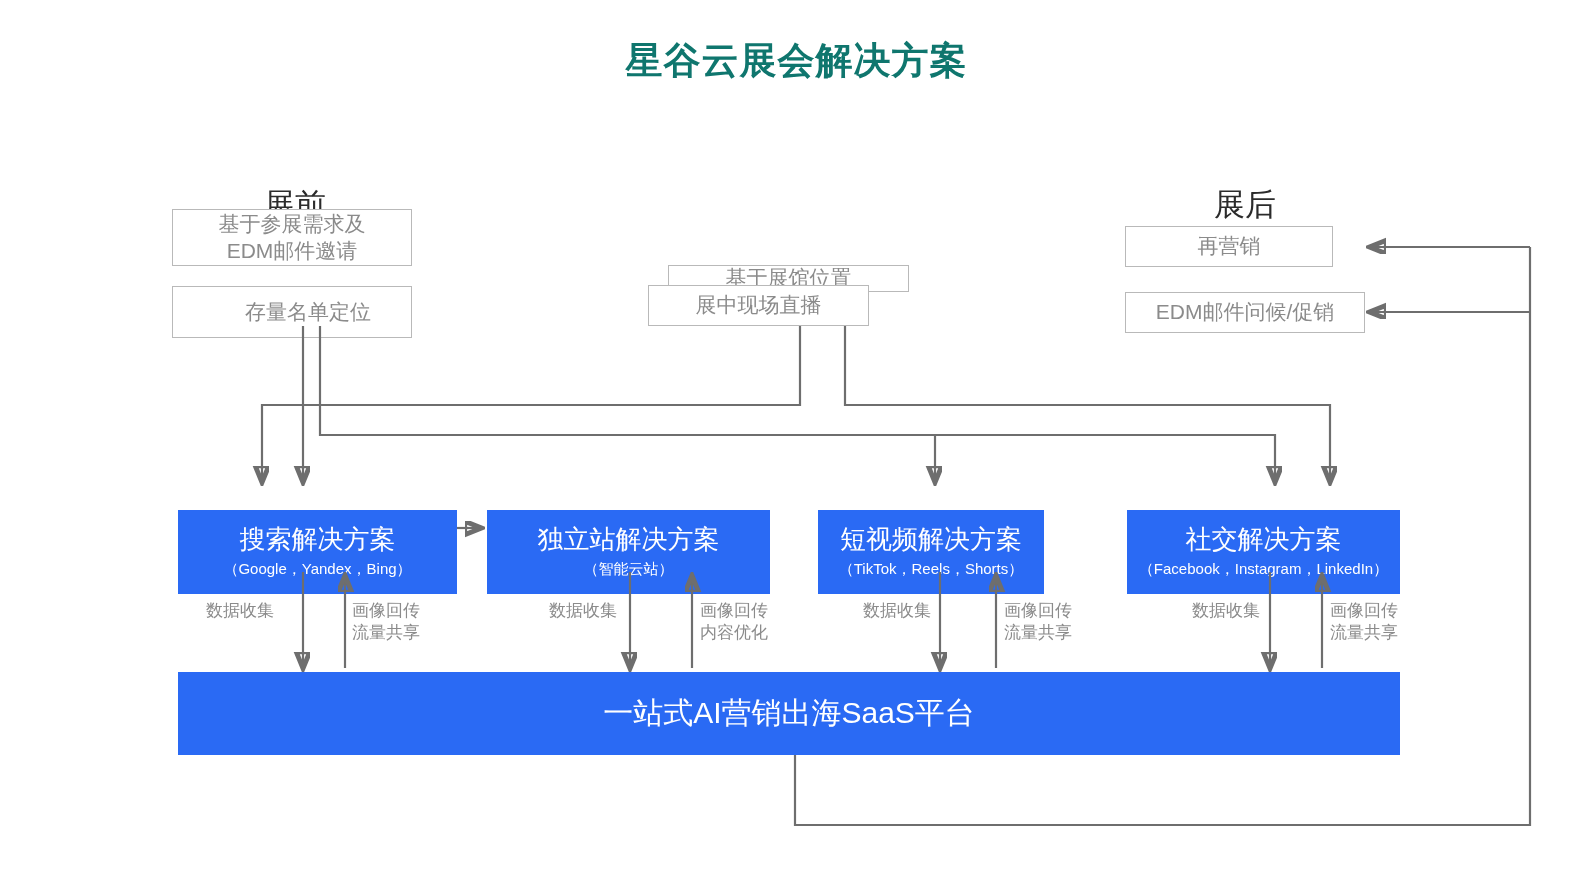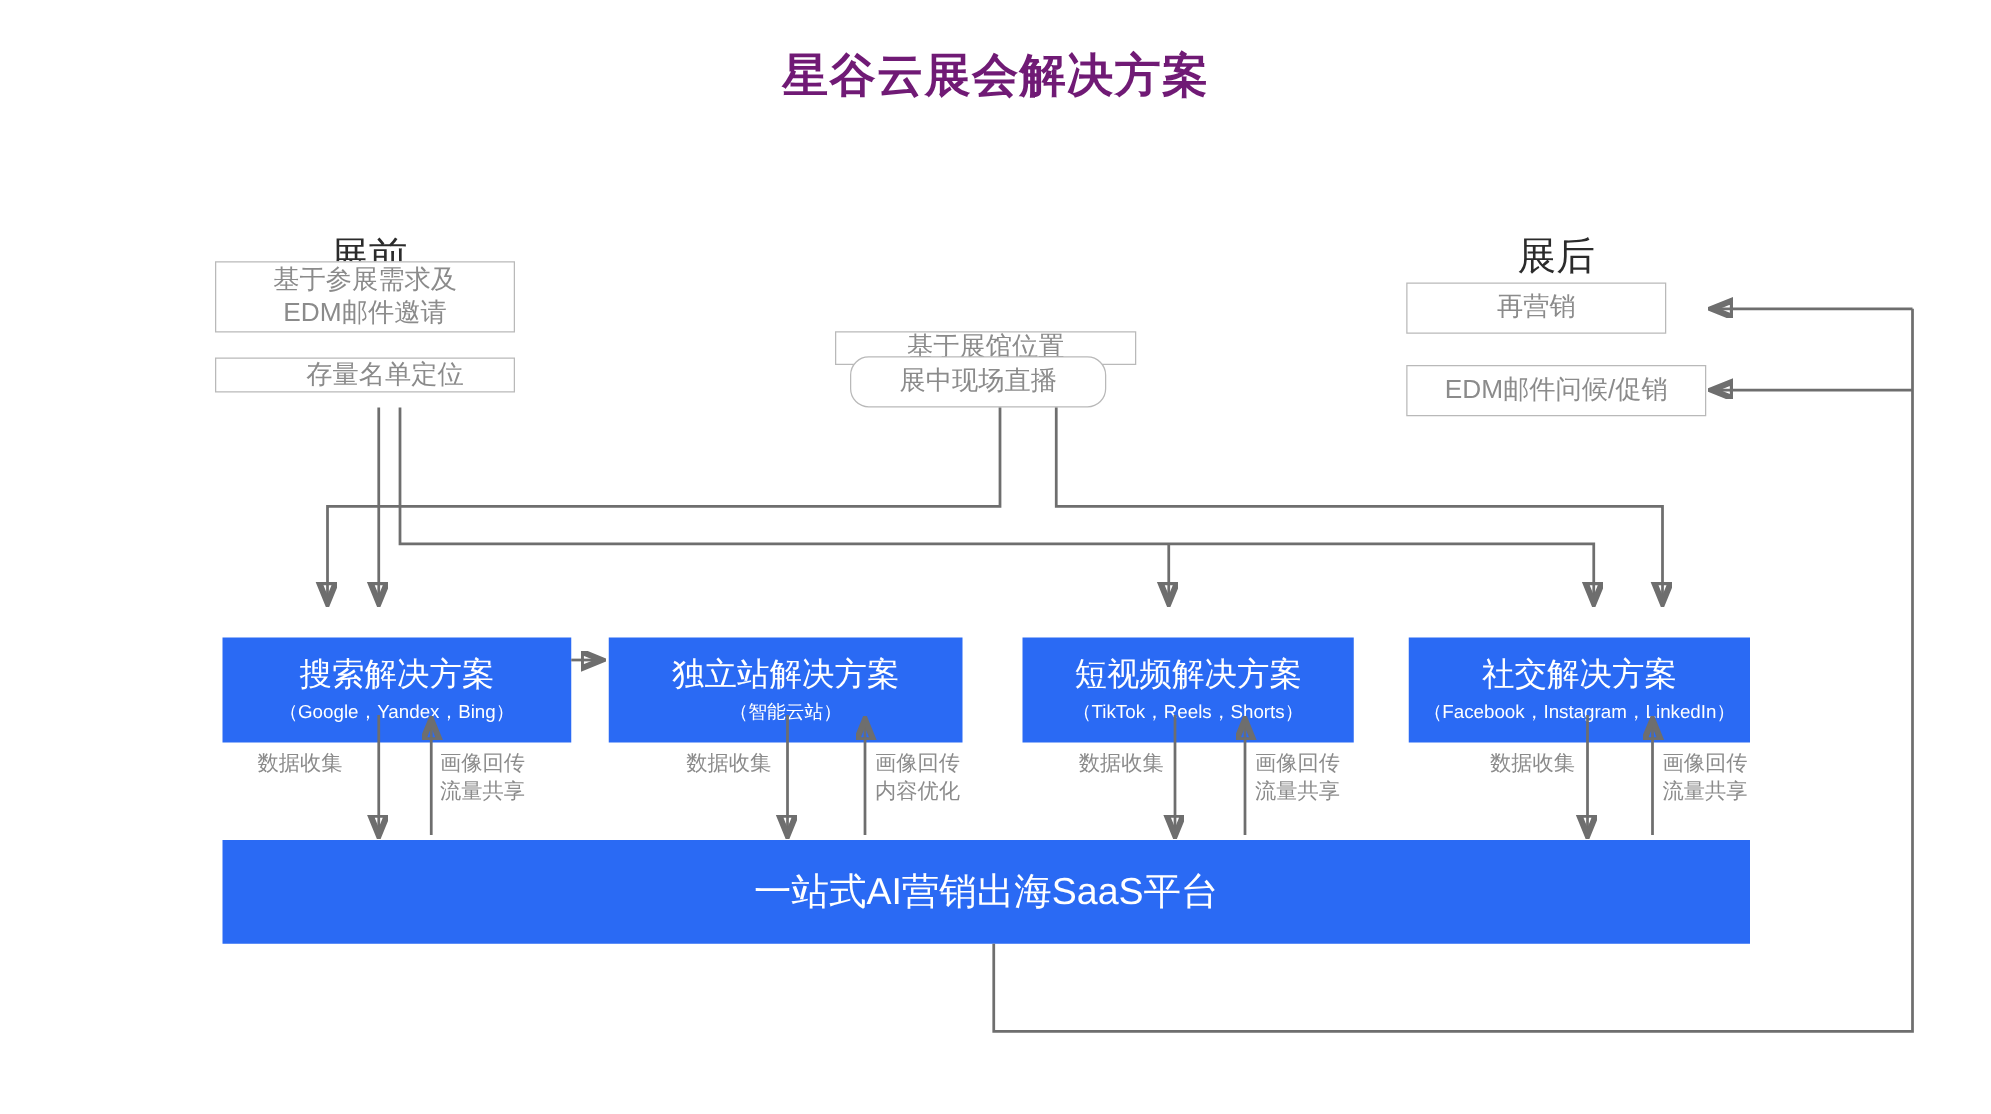--- a/index.html
+++ b/index.html
@@ -10,21 +10,21 @@
     overflow:hidden;
     position:relative;
   }
   #stage{position:absolute;left:0;top:0;width:1593px;height:891px;}
 
   
   .title{
     position:absolute;left:0;top:36px;width:1593px;
     text-align:center;
     font-size:37px;font-weight:bold;
-    color:#701a75;
+    color:#0f766e;
     letter-spacing:1px;
   }
 
   
   .phase{
     position:absolute;
     font-size:31px;color:#2b2b2b;
     text-align:center;
     white-space:nowrap;
     margin-top:36px;
@@ -90,32 +90,32 @@
 
   <div class="phase" style="left:180px;top:148px;width:230px;">展前</div>
   <div class="phase" style="left:1130px;top:148px;width:230px;">展后</div>
 
   <div class="gbox" style="left:172px;top:209px;width:240px;height:57px;">
     <div>
       <span>基于参展需求及</span>
       <span>EDM邮件邀请</span>
     </div>
   </div>
-  <div class="gbox" style="left:172px;top:286px;width:240px;height:28px;padding-left:32px;">
+  <div class="gbox" style="left:172px;top:286px;width:240px;height:52px;padding-left:32px;">
     <div>
       <span>存量名单定位</span>
     </div>
   </div>
 
   <div class="gbox" style="left:668px;top:219px;width:241px;height:27px;margin-top:46px;">
     <div>
       <span>基于展馆位置</span>
     </div>
   </div>
-  <div class="gbox" style="left:680px;top:285px;width:205px;height:41px;border-radius:15px;">
+  <div class="gbox" style="left:648px;top:285px;width:221px;height:41px;">
     <div>
       <span>展中现场直播</span>
     </div>
   </div>
 
   <div class="gbox" style="left:1125px;top:226px;width:208px;height:41px;">
     <div>
       <span>再营销</span>
     </div>
   </div>
@@ -128,21 +128,21 @@
   <div class="bbox" style="left:178px;top:486px;width:279px;height:84px;">
     <div class="b-title">搜索解决方案</div>
     <div class="b-sub">（Google，Yandex，Bing）</div>
   </div>
 
   <div class="bbox" style="left:487px;top:486px;width:283px;height:84px;">
     <div class="b-title">独立站解决方案</div>
     <div class="b-sub">（智能云站）</div>
   </div>
 
-  <div class="bbox" style="left:818px;top:486px;width:265px;height:84px;">
+  <div class="bbox" style="left:818px;top:486px;width:226px;height:84px;">
     <div class="b-title">短视频解决方案</div>
     <div class="b-sub">（TikTok，Reels，Shorts）</div>
   </div>
 
   <div class="bbox" style="left:1127px;top:486px;width:273px;height:84px;">
     <div class="b-title">社交解决方案</div>
     <div class="b-sub">（Facebook，Instagram，LinkedIn）</div>
   </div>
 
   <div class="elabel" style="left:190px;top:600px;width:100px;">

